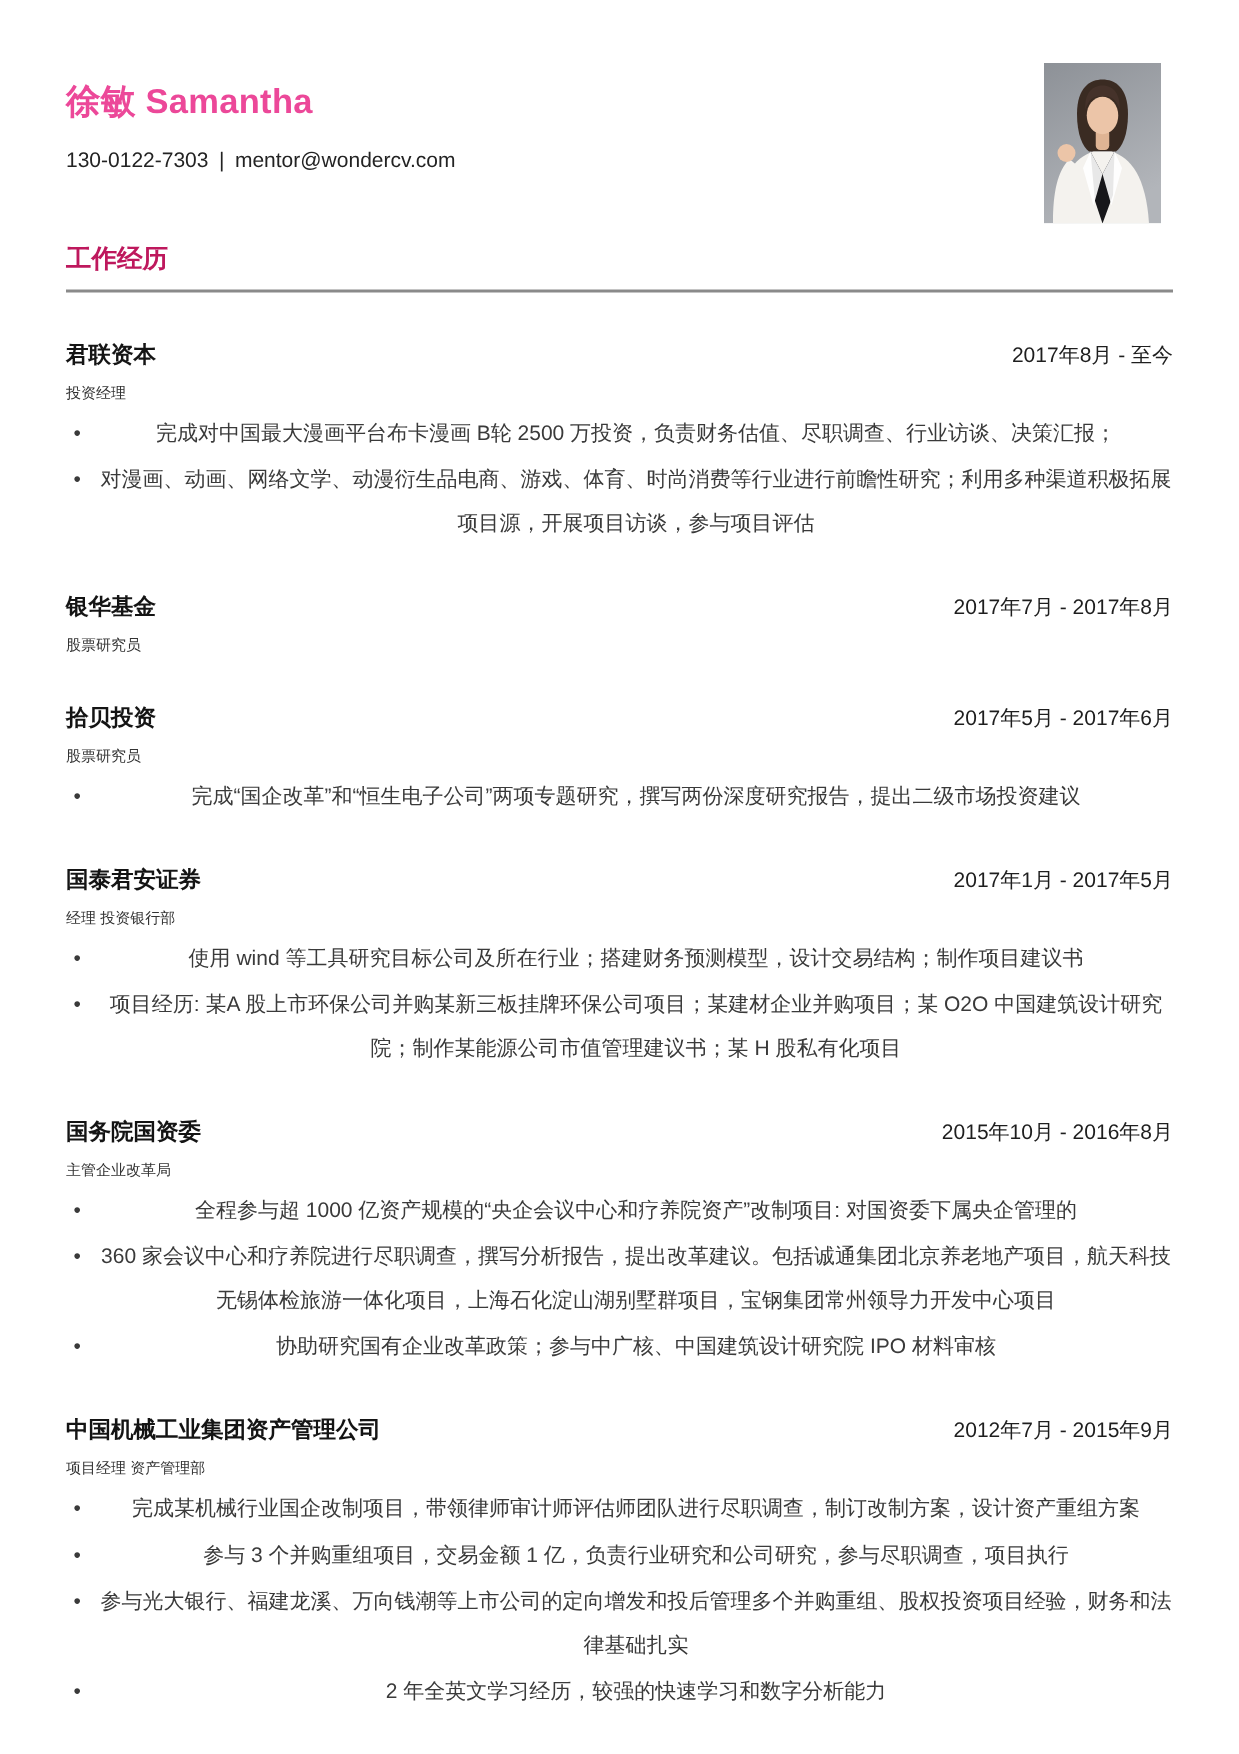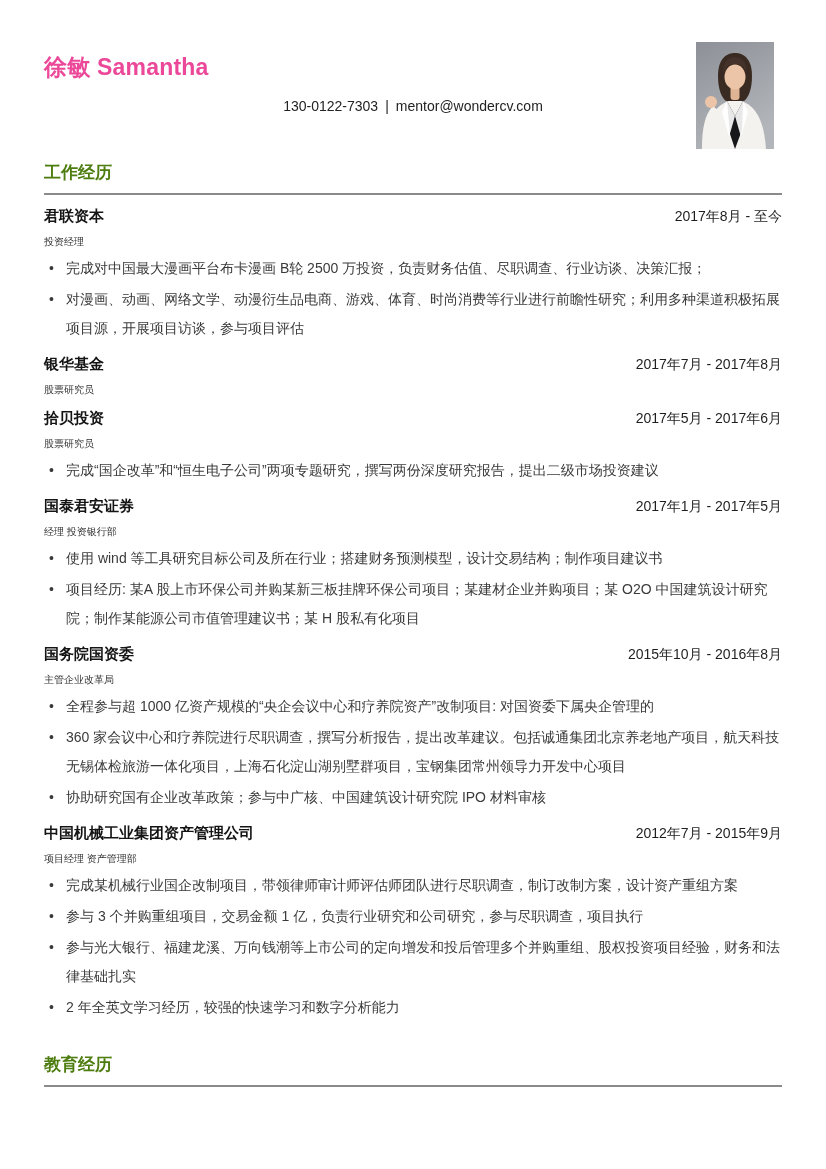--- a/index.html
+++ b/index.html
@@ -17,46 +17,46 @@
   
   .name {
     text-align: left;
     font-size: 23px;
     font-weight: 700;
     color: #ec4899;
     letter-spacing: 0.2px;
   }
   .contact {
     margin-top: 15px;
-    text-align: center;
+    text-align: left;
     font-size: 14px;
     color: #232323;
   }
   .contact .sep { margin: 0 7px; color: #232323; }
   .photo {
     position: absolute;
     top: 42px;
     right: 52px;
     width: 78px;
     height: 107px;
     overflow: hidden;
   }
   .photo svg { display: block; width: 100%; height: 100%; }
   
   .section { margin-top: 47px; }
   .section.edu { margin-top: 31px; }
   .section-title {
     font-size: 17px;
     font-weight: 700;
-    color: #4d7c0f;
+    color: #be185d;
     padding-bottom: 9px;
     border-bottom: 2px solid #8a8a8a;
   }
   
-  .entry { margin-top: 12px; }
+  .entry { margin-top: 32px; }
   .entry-header {
     display: flex;
     justify-content: space-between;
     align-items: baseline;
   }
   .company {
     font-size: 15px;
     font-weight: 700;
     color: #141414;
   }
@@ -75,20 +75,21 @@
     margin: 5px 0 0 0;
     padding: 0 0 0 5px;
   }
   ul.bullets li {
     position: relative;
     padding-left: 17px;
     font-size: 14px;
     line-height: 29px;
     color: #3a3a3a;
     margin-top: 2px;
+    text-align: center;
   }
   ul.bullets li::before {
     content: "\2022";
     position: absolute;
     left: 0;
     top: 0;
     color: #3a3a3a;
     font-size: 14px;
   }
 </style>

